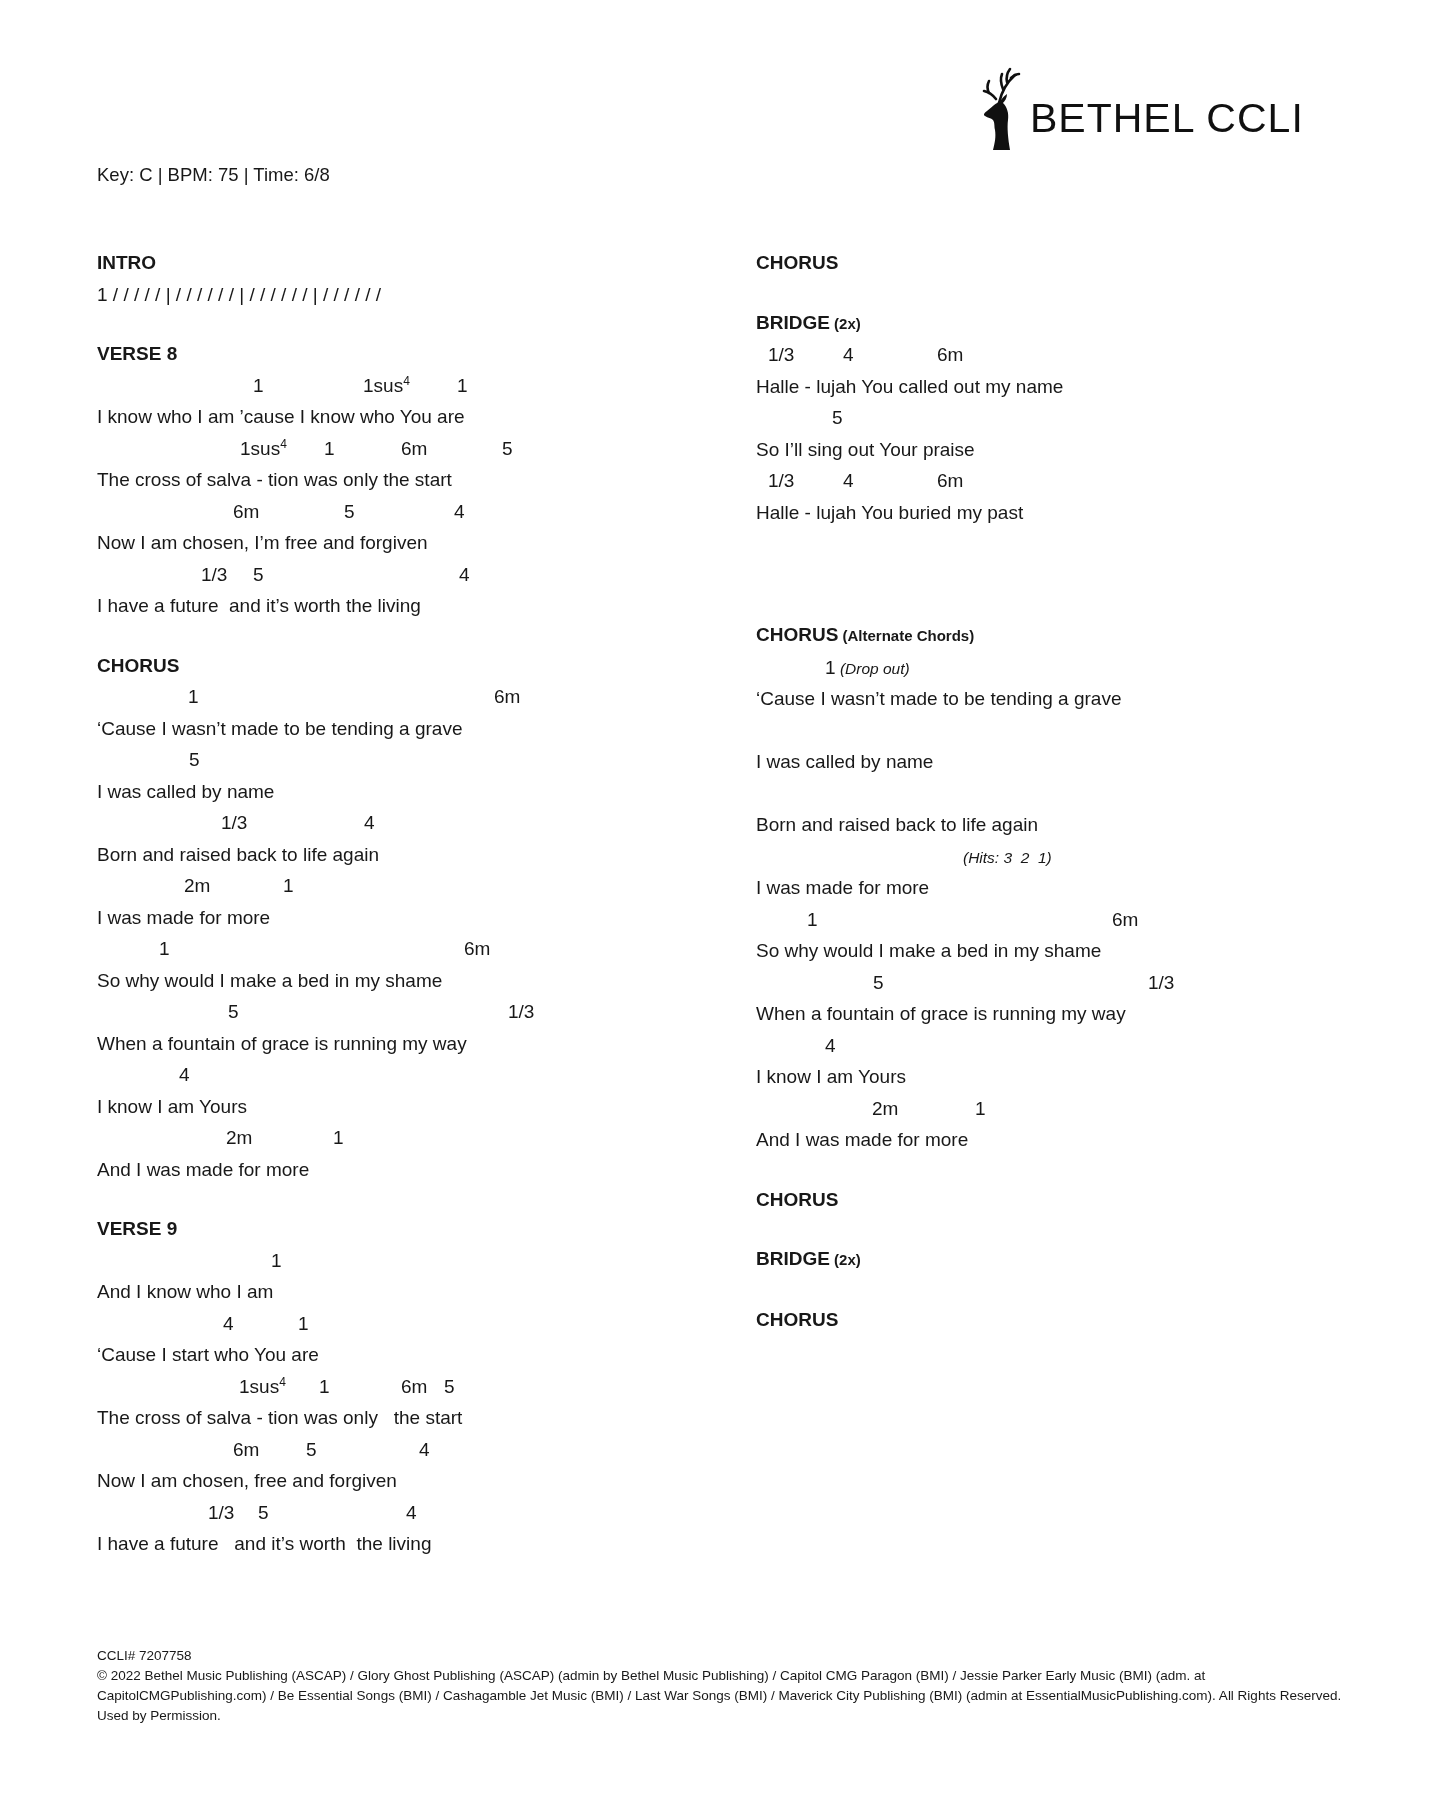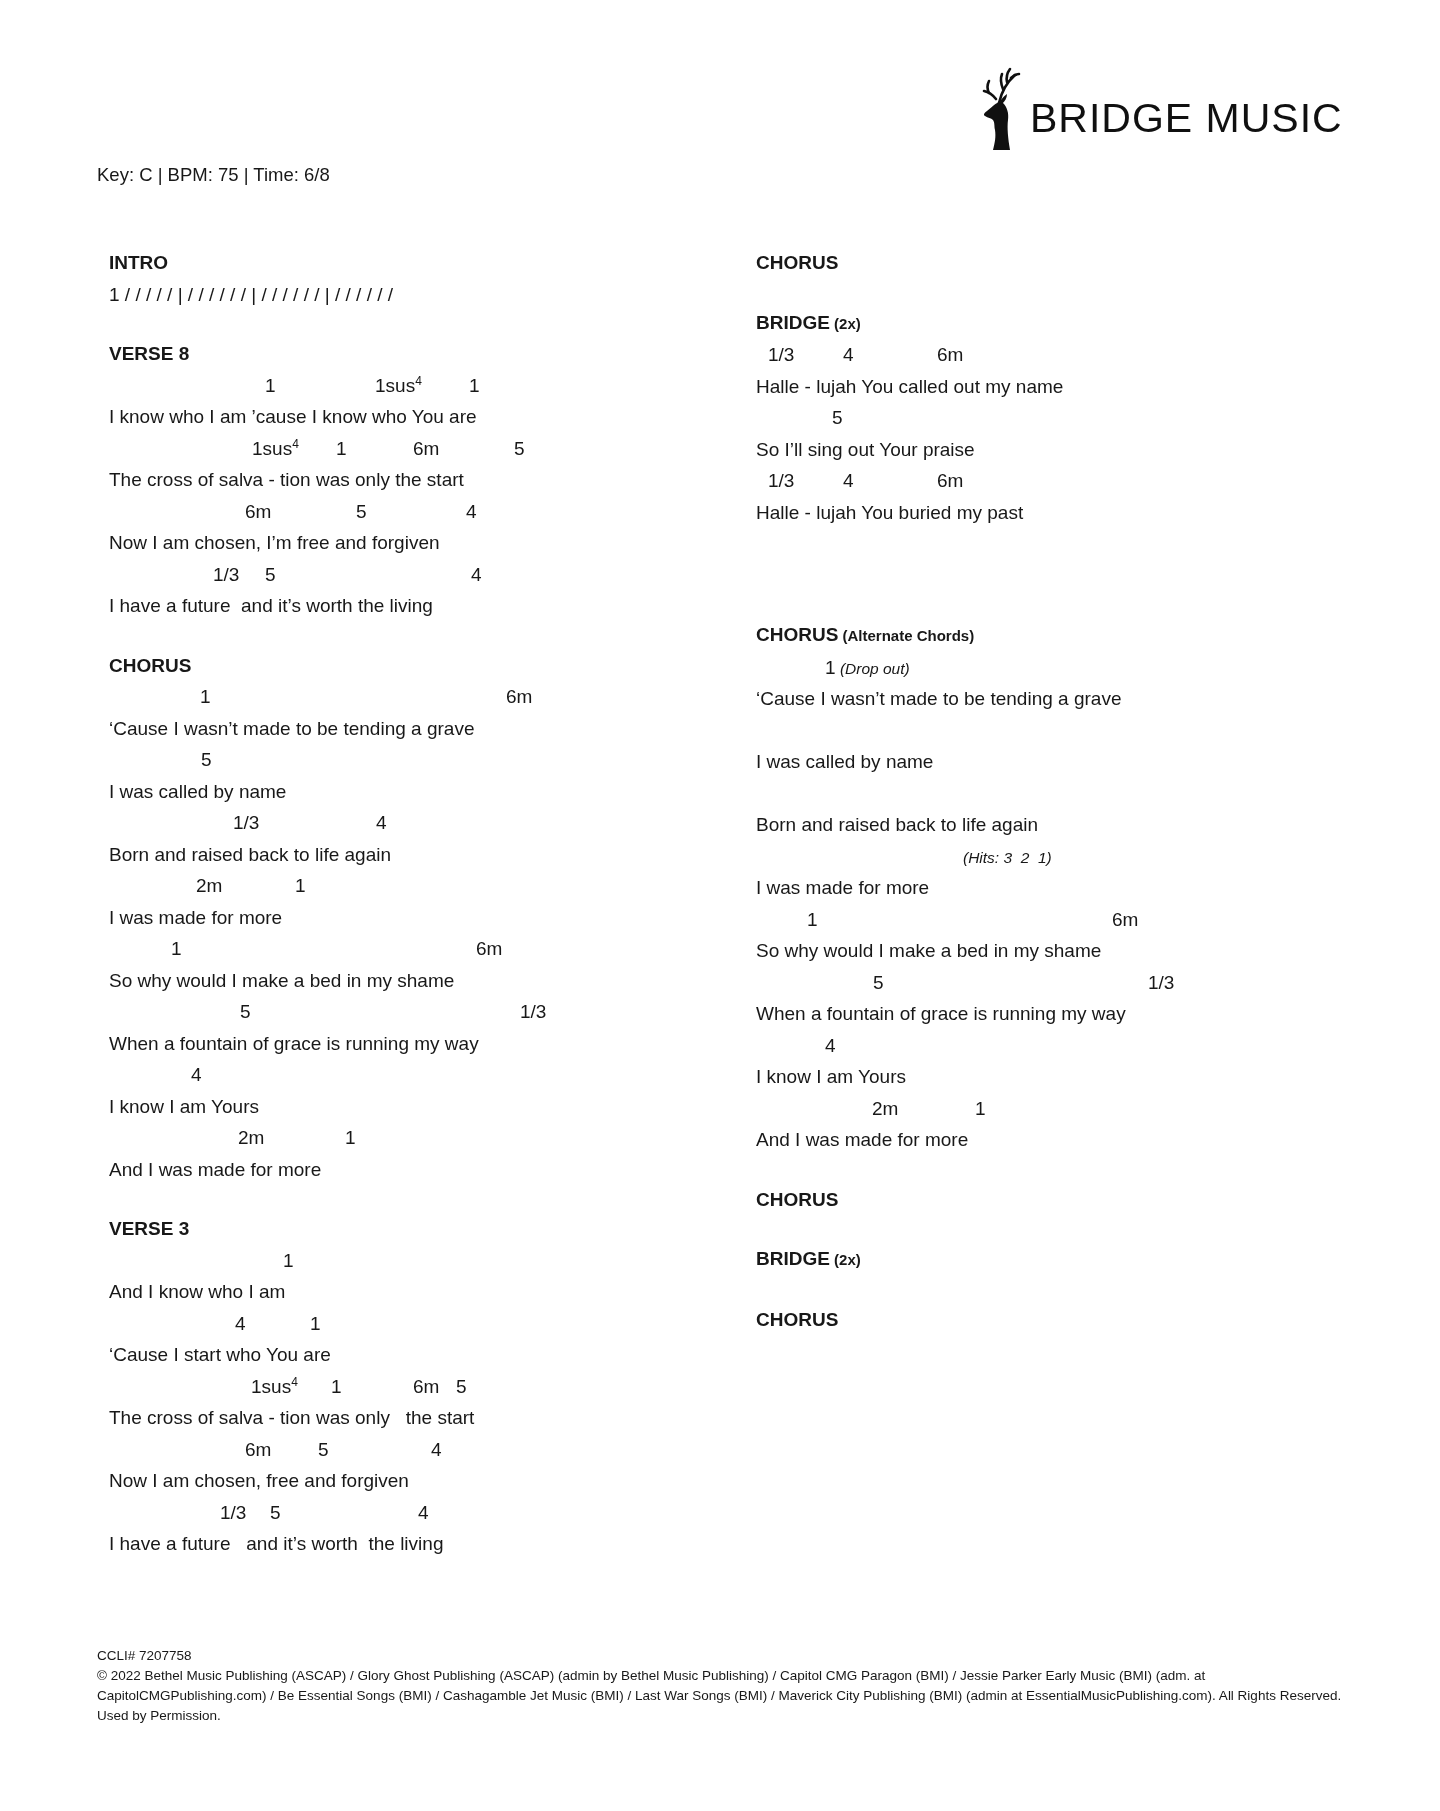--- a/index.html
+++ b/index.html
@@ -9,21 +9,21 @@
   }
   .title{position:absolute;left:96px;top:70px;font-size:45px;font-weight:bold;letter-spacing:-0.8px;white-space:nowrap;}
   .byline{position:absolute;left:97px;top:134px;font-size:18.5px;white-space:nowrap;}
   .meta{position:absolute;left:97px;top:164px;font-size:18.5px;white-space:nowrap;}
 
   .logo{position:absolute;left:978px;top:64px;width:370px;height:92px;}
   .logo svg{position:absolute;left:0;top:2px;}
   .logo .wordmark{position:absolute;left:52px;top:34px;font-size:41px;line-height:41px;letter-spacing:1px;font-weight:400;white-space:nowrap;color:#101010;}
 
   .col{position:absolute;top:247px;width:600px;}
-  .col-left{left:109px;}
+  .col-left{left:97px;}
   .col-right{left:756px;}
 
   .section{margin-bottom:28px;}
   .heading{font-size:19px;font-weight:bold;line-height:31.5px;white-space:pre;}
   .heading .sub{font-size:15px;}
   .line{position:relative;height:63px;}
   .line.chord-only{height:31.5px;}
   .chords{position:relative;height:31.5px;font-size:19px;line-height:31.5px;}
   .chord{position:absolute;top:0;white-space:pre;}
   .chord .sup{font-size:12px;position:relative;top:-7px;}
@@ -48,21 +48,21 @@
           <path d="M29 16 C 28 11, 29 7, 32 3"></path>
           <path d="M25 23 C 23 18, 22 13, 24 8"></path>
           <path d="M33 12 C 35 10, 38 8, 41 8"></path>
           <path d="M18 33 C 14 28, 11 26, 6 25"></path>
           <path d="M11 27 C 9 23, 9 19, 11 15"></path>
         </g>
         <path fill="#101010" d="M21 36 C 18 37, 15 40, 9 45 C 6 47, 5 49, 7 50 C 10 52, 13 52, 15 54 C 17 57, 16 60, 17 64 C 18 71, 17 76, 15 84 L 32 84 C 30 72, 29 62, 30 54 C 31 47, 29 41, 25 37 C 24 35, 22 35, 21 36 Z"></path>
         <path fill="#101010" d="M24 38 C 27 35, 29 32, 29 28 C 26 30, 23 33, 22 36 Z"></path>
       </svg>
     </span>
-    <span class="wordmark">BRIDGE MUSIC</span>
+    <span class="wordmark">BETHEL CCLI</span>
   </div>
 
   <div class="col col-left" id="col-left">
       <div class="section">
         <div class="heading"><span>INTRO</span></div>
         <div class="line chord-only">
           <div class="chords">
             <span class="chord" style="left: 0px;">1 / / / / / | / / / / / / | / / / / / / | / / / / / /</span>
           </div>
         </div>
@@ -154,21 +154,21 @@
         </div>
         <div class="line">
           <div class="chords">
             <span class="chord" style="left: 129px;">2m</span>
             <span class="chord" style="left: 236px;">1</span>
           </div>
           <div class="lyric">And I was made for more</div>
         </div>
       </div>
       <div class="section">
-        <div class="heading"><span>VERSE 3</span></div>
+        <div class="heading"><span>VERSE 9</span></div>
         <div class="line">
           <div class="chords">
             <span class="chord" style="left: 174px;">1</span>
           </div>
           <div class="lyric">And I know who I am</div>
         </div>
         <div class="line">
           <div class="chords">
             <span class="chord" style="left: 126px;">4</span>
             <span class="chord" style="left: 201px;">1</span>

